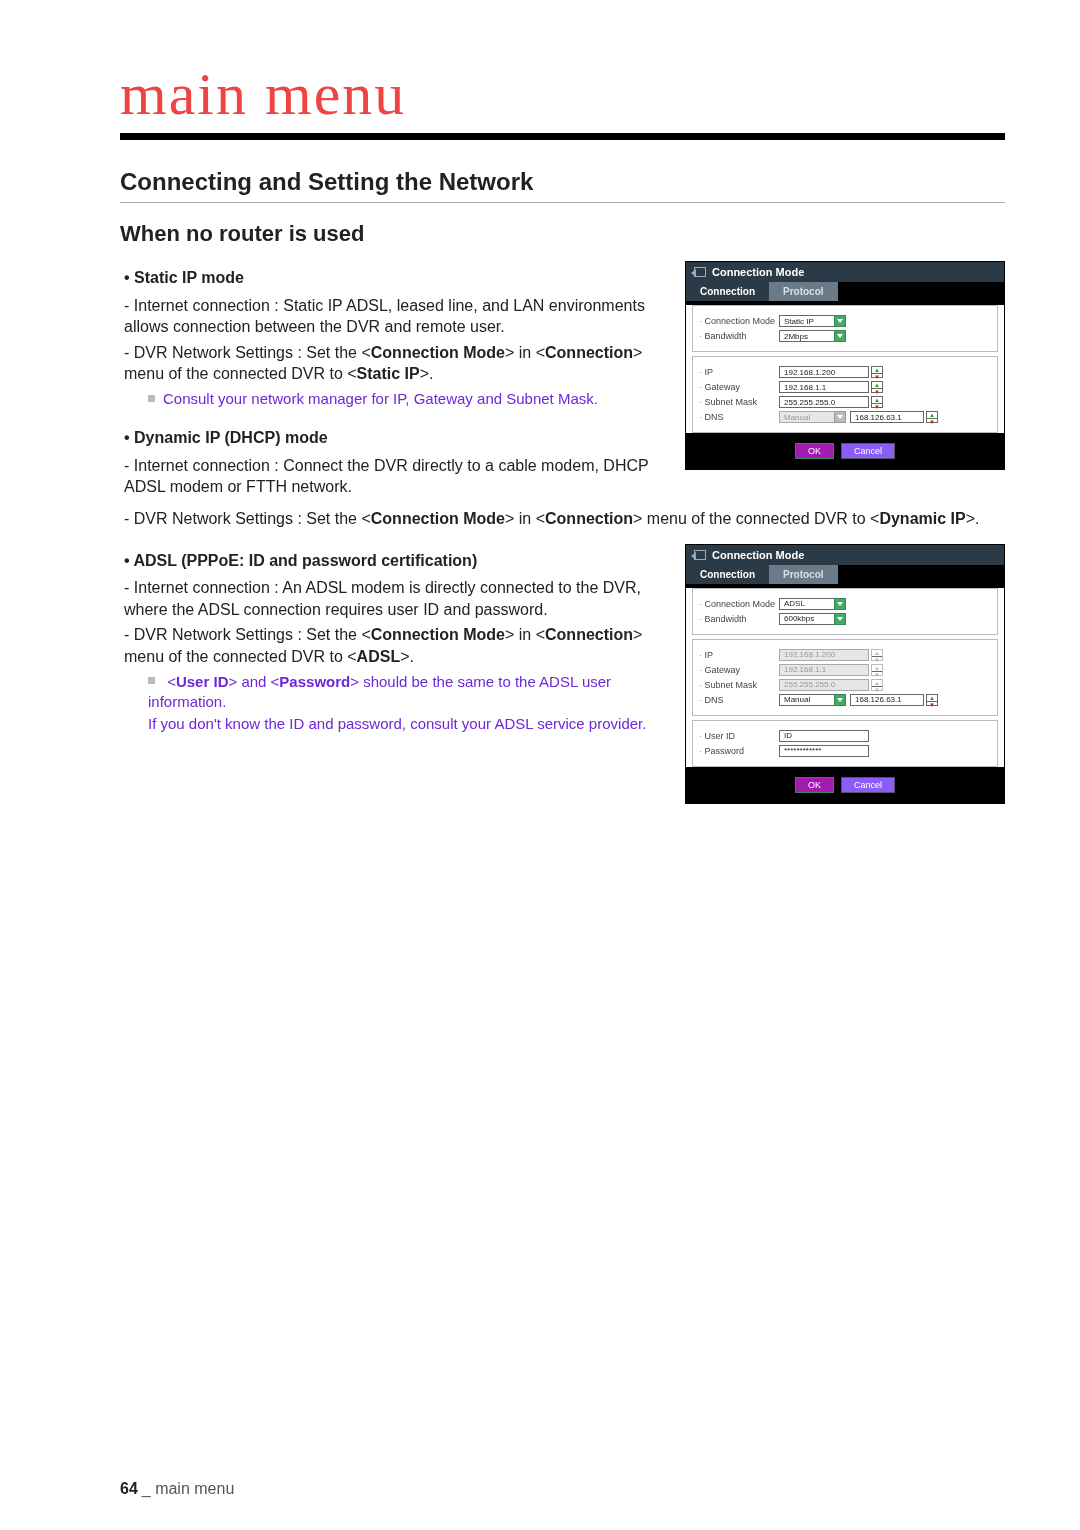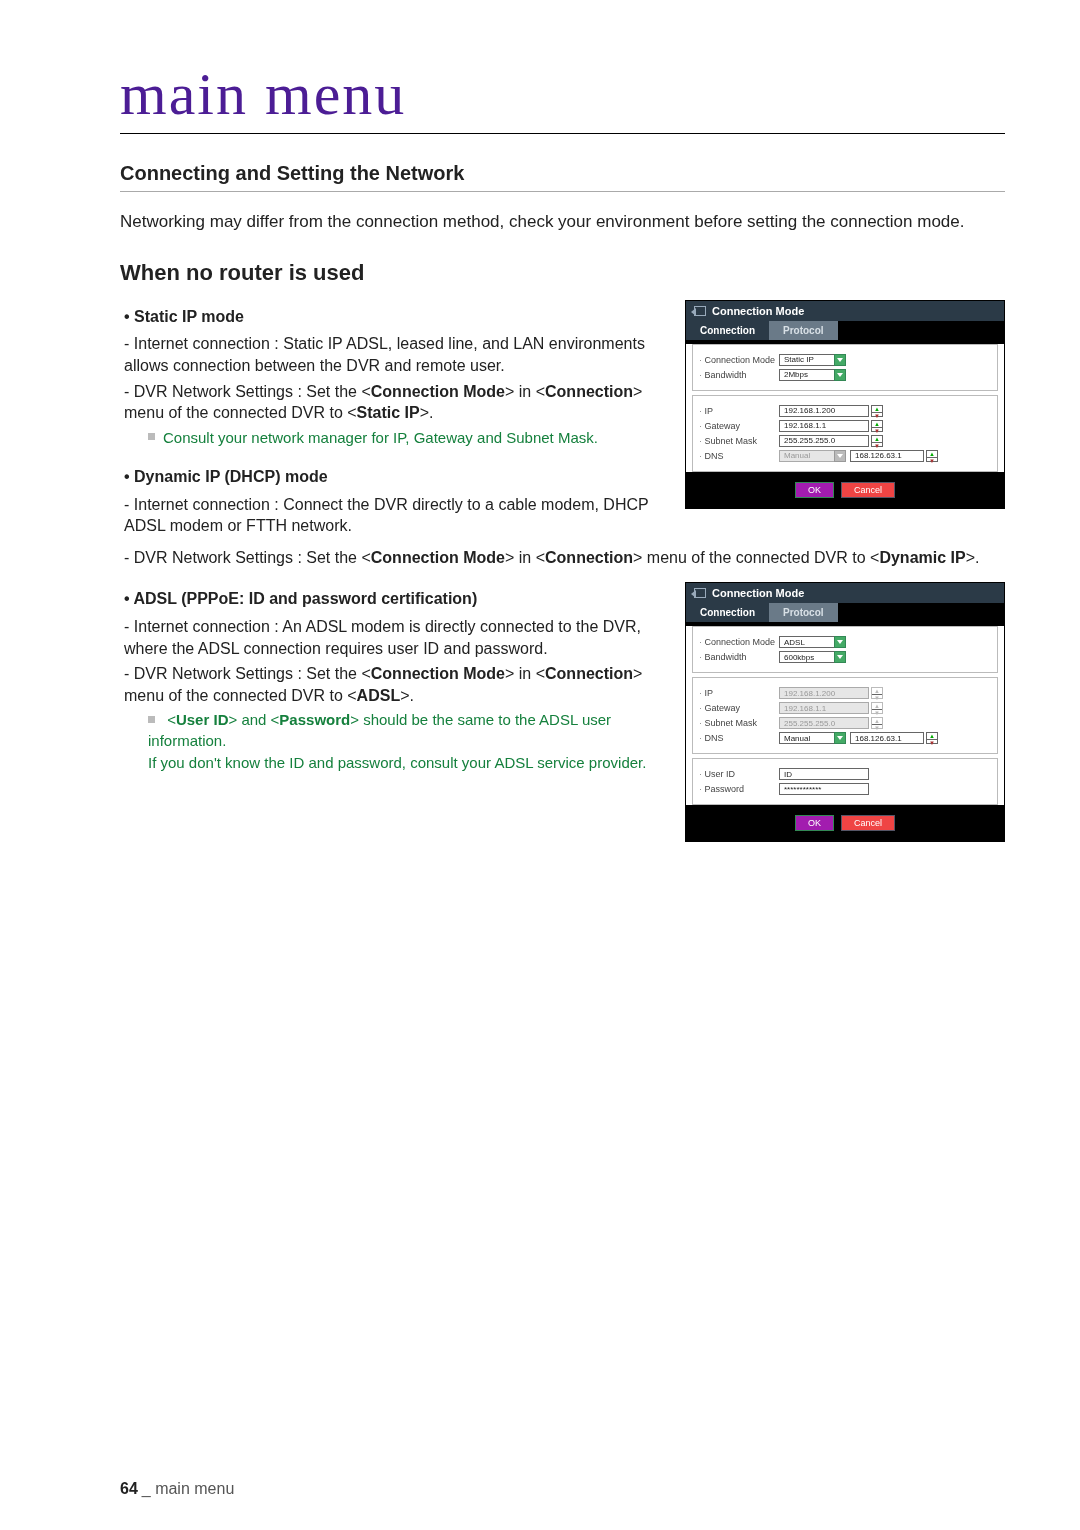--- a/index.html
+++ b/index.html
@@ -1,30 +1,30 @@
 <!DOCTYPE html>
 <html><head>
 <meta charset="utf-8">
 <style>
   * { box-sizing: border-box; margin: 0; padding: 0; }
   html, body { width: 1080px; height: 1530px; background: #fff; font-family: Arial, Helvetica, sans-serif; color: #222; }
   .page { padding: 60px 75px 0 120px; position: relative; height: 100%; }
-  .chapter-title { font-family: "Times New Roman", serif; font-weight: 300; font-size: 60px; letter-spacing: 2px; color: #4c1d95; border-bottom: 1px solid #000000; padding-bottom: 4px; margin-bottom: 28px; }
-  .section-title { font-size: 20px; font-weight: bold; color: #222; border-bottom: 1px solid #aaa; padding-bottom: 6px; margin-bottom: 18px; }
+  .chapter-title { font-family: "Times New Roman", serif; font-weight: 300; font-size: 60px; letter-spacing: 2px; color: #ef4444; border-bottom: 7px solid #000000; padding-bottom: 4px; margin-bottom: 28px; }
+  .section-title { font-size: 24px; font-weight: bold; color: #222; border-bottom: 1px solid #aaa; padding-bottom: 6px; margin-bottom: 18px; }
   .intro { font-size: 17px; margin-bottom: 26px; line-height: 1.4; }
   .subsection-title { font-size: 22px; font-weight: bold; margin-bottom: 14px; }
   .cols { display: flex; gap: 4px; }
   .left-col { flex: 1 1 auto; font-size: 16px; line-height: 1.35; }
   .right-col { flex: 0 0 320px; }
   .bullet-strong { margin: 6px 0 6px 4px; }
   .bullet-strong::before { content: "• "; font-weight: bold; }
   .bullet-strong b { font-weight: bold; }
   .dash-item { margin: 4px 0 4px 4px; }
   .dash-item::before { content: "- "; }
-  .sub-square { margin: 4px 0 4px 28px; color: #15803d; font-size: 15px; position: relative; }
+  .sub-square { margin: 4px 0 4px 28px; color: #6d28d9; font-size: 15px; position: relative; }
   .sub-square::before { content: ""; display: inline-block; width: 7px; height: 7px; background: #888; margin-right: 8px; vertical-align: middle; position: relative; top: -2px; }
   .sub-square.light::before { background: #bbb; }
   .b { font-weight: bold; }
   .screenshot { background: #000; border: 1px solid #000; margin-bottom: 30px; padding-bottom: 8px; color: #fff; font-size: 10px; position: relative; }
   .ss-titlebar { background: #2b3a47; color: #fff; font-size: 11px; font-weight: bold; padding: 4px 8px; display: flex; align-items: center; gap: 6px; }
   .ss-back { display: inline-block; width: 12px; height: 10px; border: 1px solid #9ab; position: relative; }
   .ss-back::before { content: ""; position: absolute; left: -4px; top: 1px; width: 0; height: 0; border-top: 4px solid transparent; border-bottom: 4px solid transparent; border-right: 5px solid #9ab; }
   .ss-tabs { display: flex; background: #000; }
   .ss-tab { padding: 4px 14px; font-size: 10px; font-weight: bold; }
   .ss-tab.active { background: #2b3a47; color: #fff; }
@@ -41,33 +41,32 @@
   .ss-caret::after { content: ""; width: 0; height: 0; border-left: 3px solid transparent; border-right: 3px solid transparent; border-top: 4px solid #fff; }
   .ss-caret.grey { background: #bbb; border-color: #999; }
   .ss-stepper { width: 12px; height: 12px; border: 1px solid #666; display: inline-flex; flex-direction: column; margin-left: 2px; background: #fff; }
   .ss-stepper span { flex: 1; display: flex; align-items: center; justify-content: center; font-size: 6px; line-height: 1; }
   .ss-stepper .up { border-bottom: 1px solid #666; color: #0a0; }
   .ss-stepper .down { color: #a33; }
   .ss-stepper.disabled { border-color: #bbb; }
   .ss-stepper.disabled .up, .ss-stepper.disabled .down { color: #bbb; }
   .ss-btnrow { text-align: center; padding: 6px 0 2px; }
   .ss-btn { display: inline-block; background: #a21caf; color: #fff; font-size: 9px; padding: 2px 12px; margin: 0 2px; border: 1px solid #385; }
-  .ss-btn.cancel { background: #ef4444; border-color: #556; }
+  .ss-btn.cancel { background: #8b5cf6; border-color: #556; }
   .fullwidth-dash { margin: 6px 0 4px 4px; font-size: 16px; line-height: 1.35; }
   .fullwidth-dash::before { content: "- "; }
   .footer { position: absolute; bottom: 32px; left: 120px; font-size: 16px; color: #555; }
   .footer .pn { font-weight: bold; color: #222; margin-right: 4px; }
 </style>
 </head>
 <body>
 
 <div class="page">
   <div class="chapter-title">main menu</div>
   <div class="section-title">Connecting and Setting the Network</div>
-  <div class="intro">Networking may differ from the connection method, check your environment before setting the connection mode.</div>
   <div class="subsection-title">When no router is used</div>
 
   <div class="cols">
     <div class="left-col">
       <div class="bullet-strong"><b>Static IP mode</b></div>
       <div class="dash-item">Internet connection : Static IP ADSL, leased line, and LAN environments allows connection between the DVR and remote user.</div>
       <div class="dash-item">
         <span>DVR Network Settings : Set the &lt;</span><span class="b">Connection Mode</span><span>&gt; in &lt;</span><span class="b">Connection</span><span>&gt; menu of the connected DVR to &lt;</span><span class="b">Static IP</span><span>&gt;.</span>
       </div>
       <div class="sub-square light">Consult your network manager for IP, Gateway and Subnet Mask.</div>

